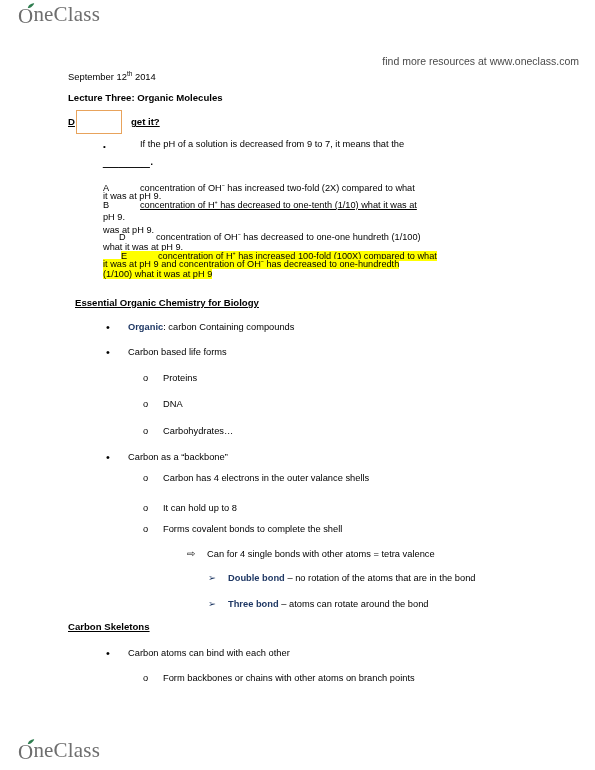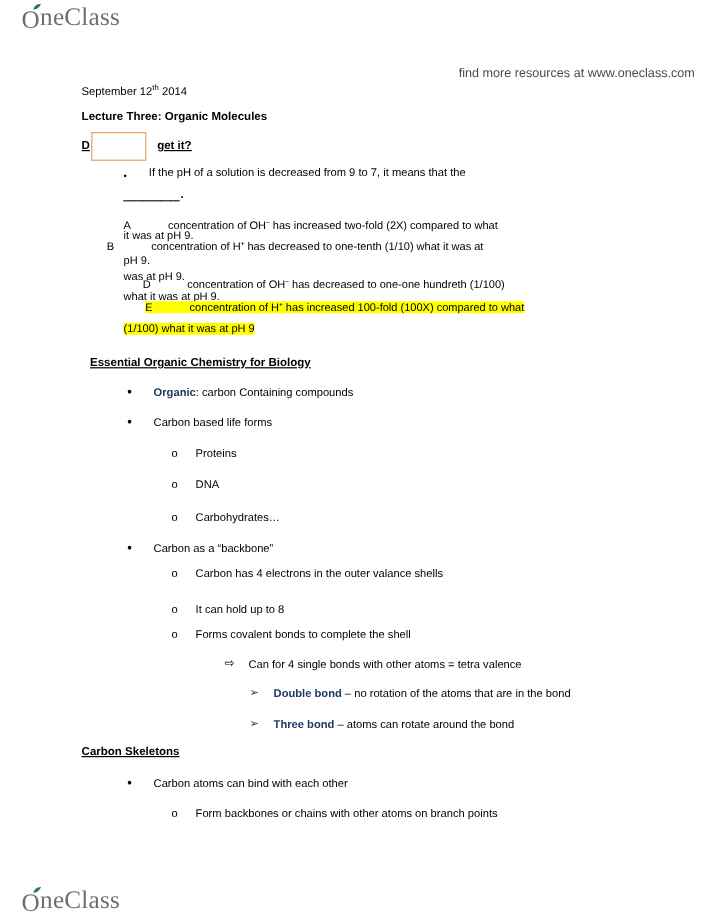--- a/index.html
+++ b/index.html
@@ -82,25 +82,25 @@
     left: 76px;
     top: 110px;
     width: 46px;
     height: 24px;
     background: #ffffff;
     border: 1.5px solid #E8A35C;
     box-sizing: border-box;
   }
 
   .q-bullet  { left: 103px; top: 141px; font-size: 8px; }
-  .q-text    { left: 124px; top: 139px; font-size: 9.3px; }
+  .q-text    { left: 140px; top: 139px; font-size: 9.3px; }
   .q-blank   { left: 103px; top: 155px; font-size: 14px; }
   .opt-a1 { left: 103px; top: 183px; }
   .opt-a2 { left: 103px; top: 191px; }
-  .opt-b1 { left: 89px; top: 200px; }
+  .opt-b1 { left: 103px; top: 200px; text-decoration: underline; }
   .opt-b2 { left: 103px; top: 212px; }
   .opt-c1 { left: 103px; top: 217px; }
   .opt-c2 { left: 103px; top: 225px; }
   .opt-d1 { left: 103px; top: 232px; margin-left: 16px; }
   .opt-d2 { left: 103px; top: 242px; }
   .opt-e1 { left: 103px; top: 251px; padding-left: 18px; }
   .opt-e2 { left: 103px; top: 259px; }
   .opt-e3 { left: 103px; top: 269px; }
   .opt-indent { display: inline-block; width: 37px; }
 
@@ -179,20 +179,23 @@
   <div class="line opt-c2">was at pH 9.</div>
 
   <div class="line opt-d1">
     <span class="opt-indent">D</span><span>concentration of OH⁻ has decreased to one-one hundreth (1/100)</span>
   </div>
   <div class="line opt-d2">what it was at pH 9.</div>
 
   <div class="line opt-e1">
     <span class="hl"><span class="opt-indent">E</span><span>concentration of H⁺ has increased 100-fold (100X) compared to what</span></span>
   </div>
+  <div class="line opt-e2">
+    <span class="hl">it was at pH 9 and concentration of OH⁻ has decreased to one-hundredth</span>
+  </div>
   <div class="line opt-e3">
     <span class="hl">(1/100) what it was at pH 9</span>
   </div>
 
   <div class="line h-essential">Essential Organic Chemistry for Biology</div>
 
   <div class="line b1 lvl1 r-organic">
     <span class="dot">•</span><span class="blue">Organic</span><span>: carbon Containing compounds</span>
   </div>
 

